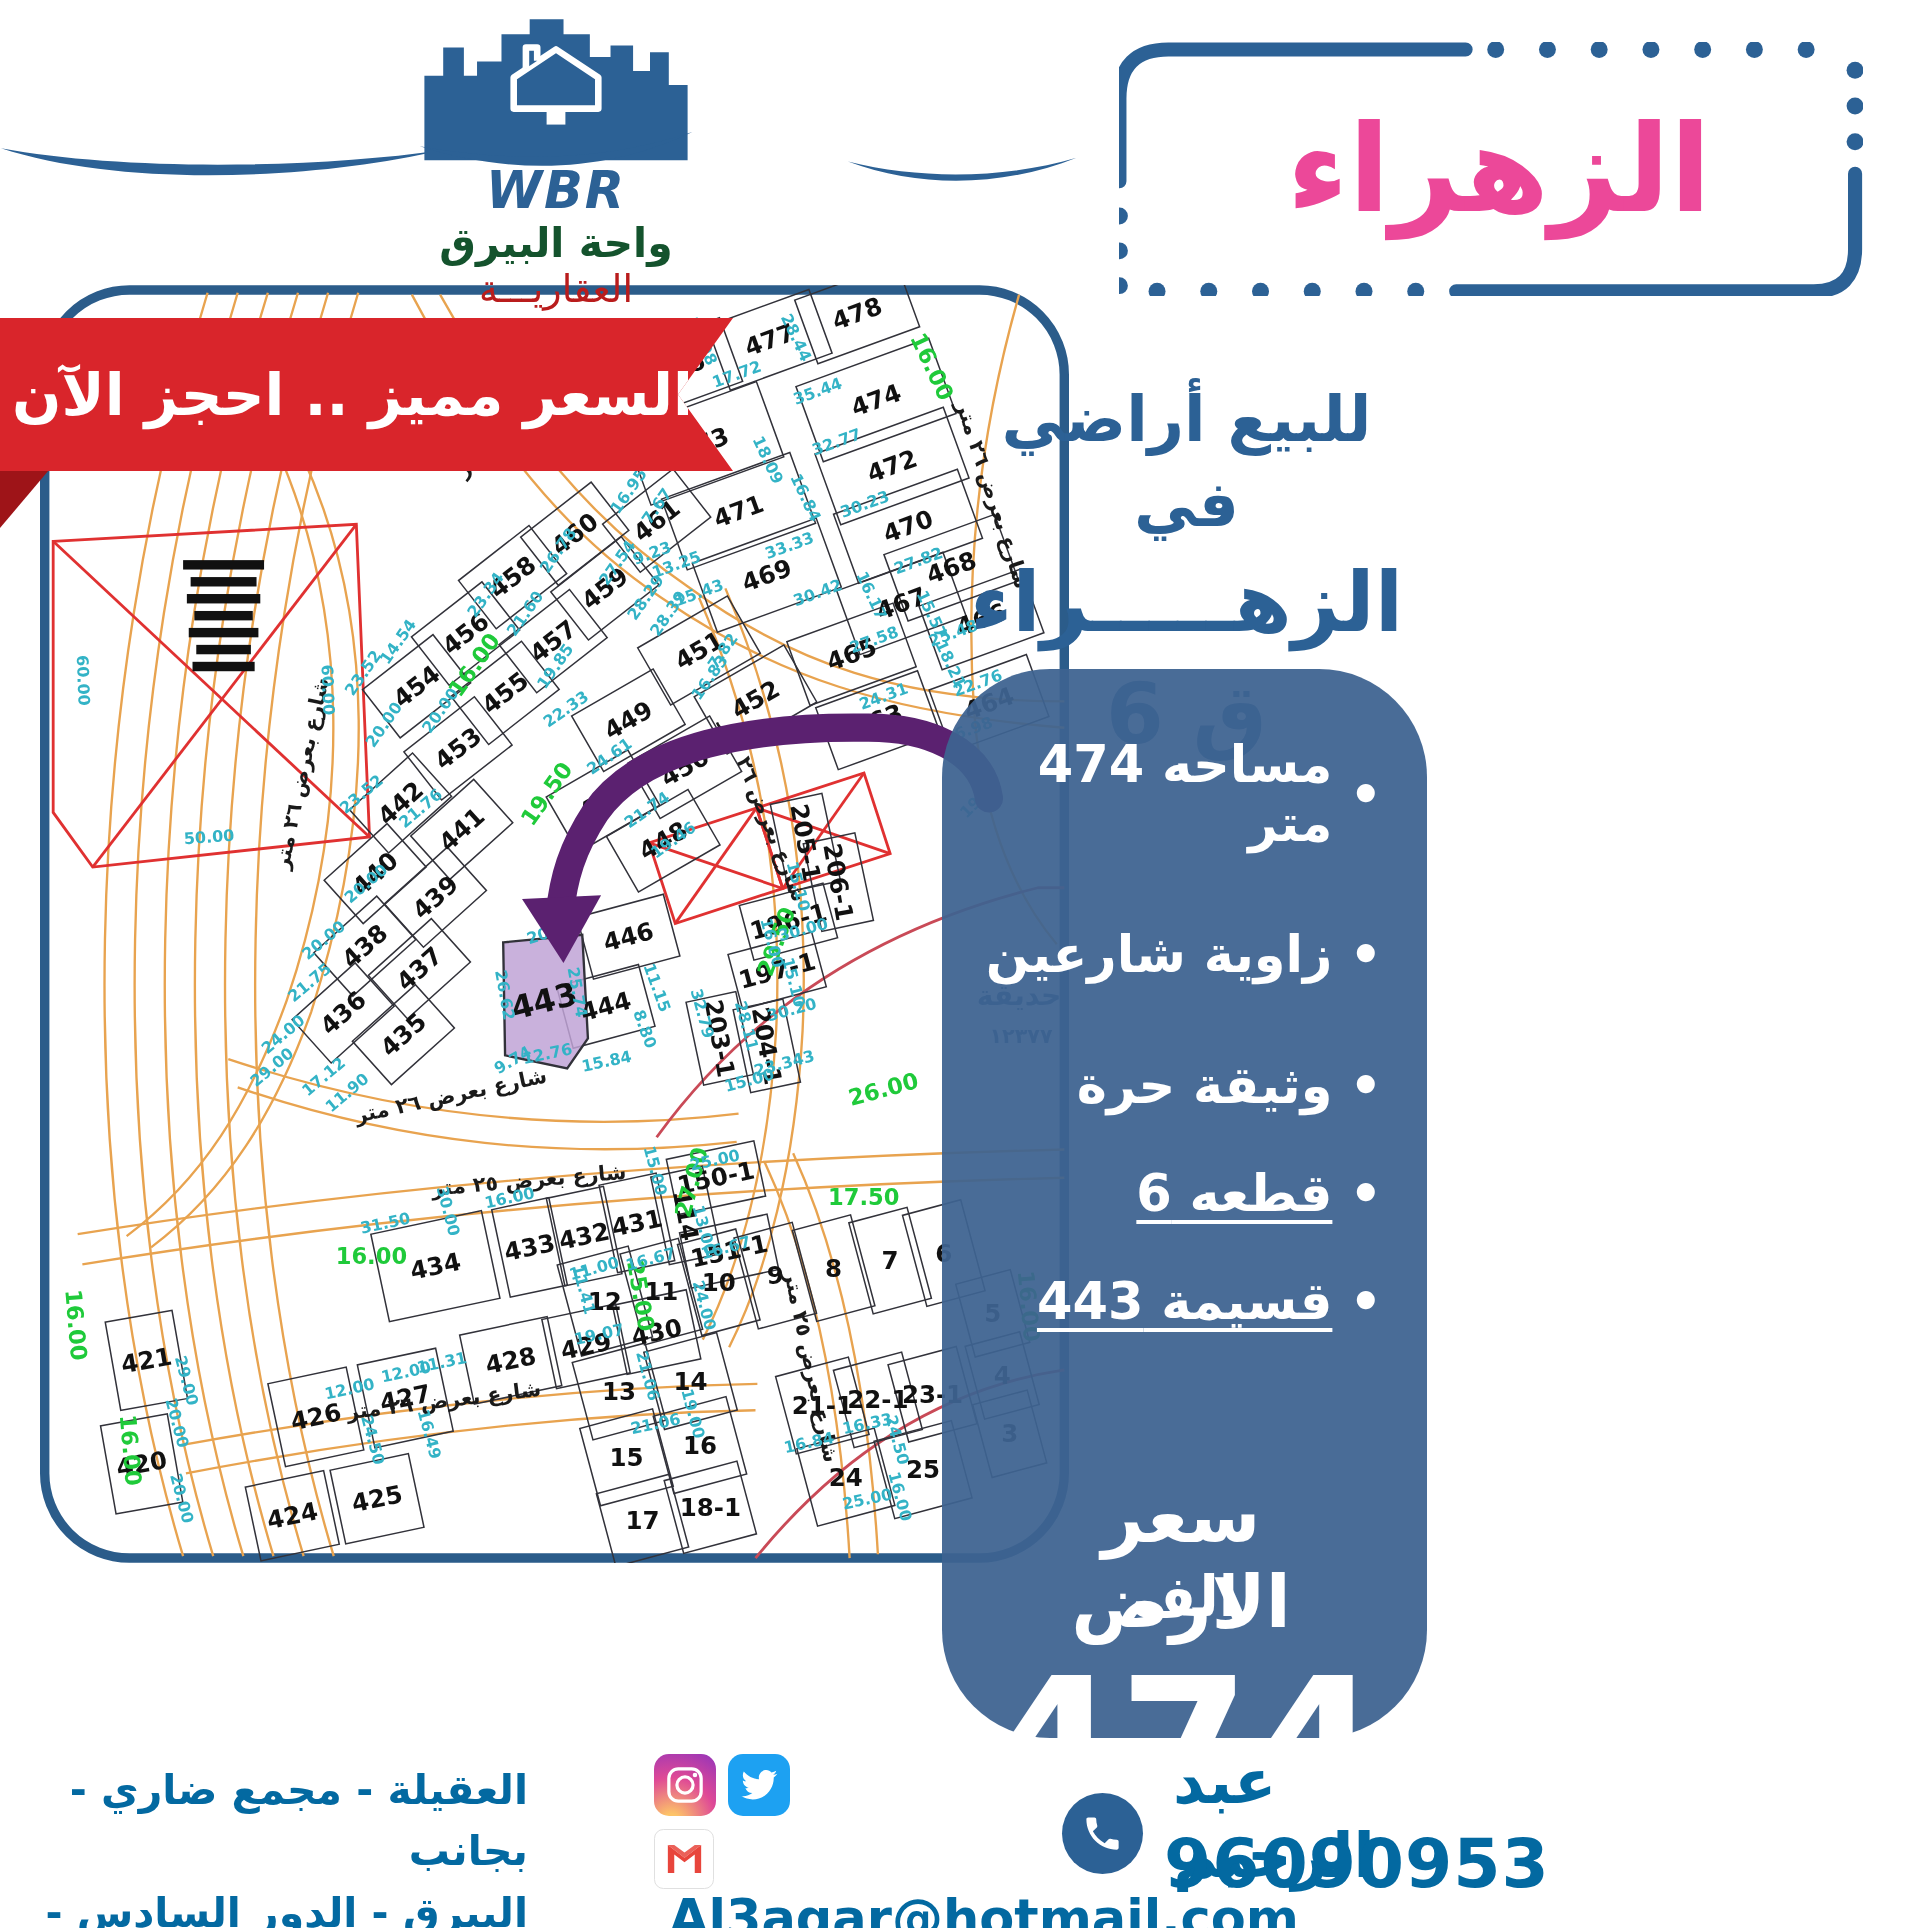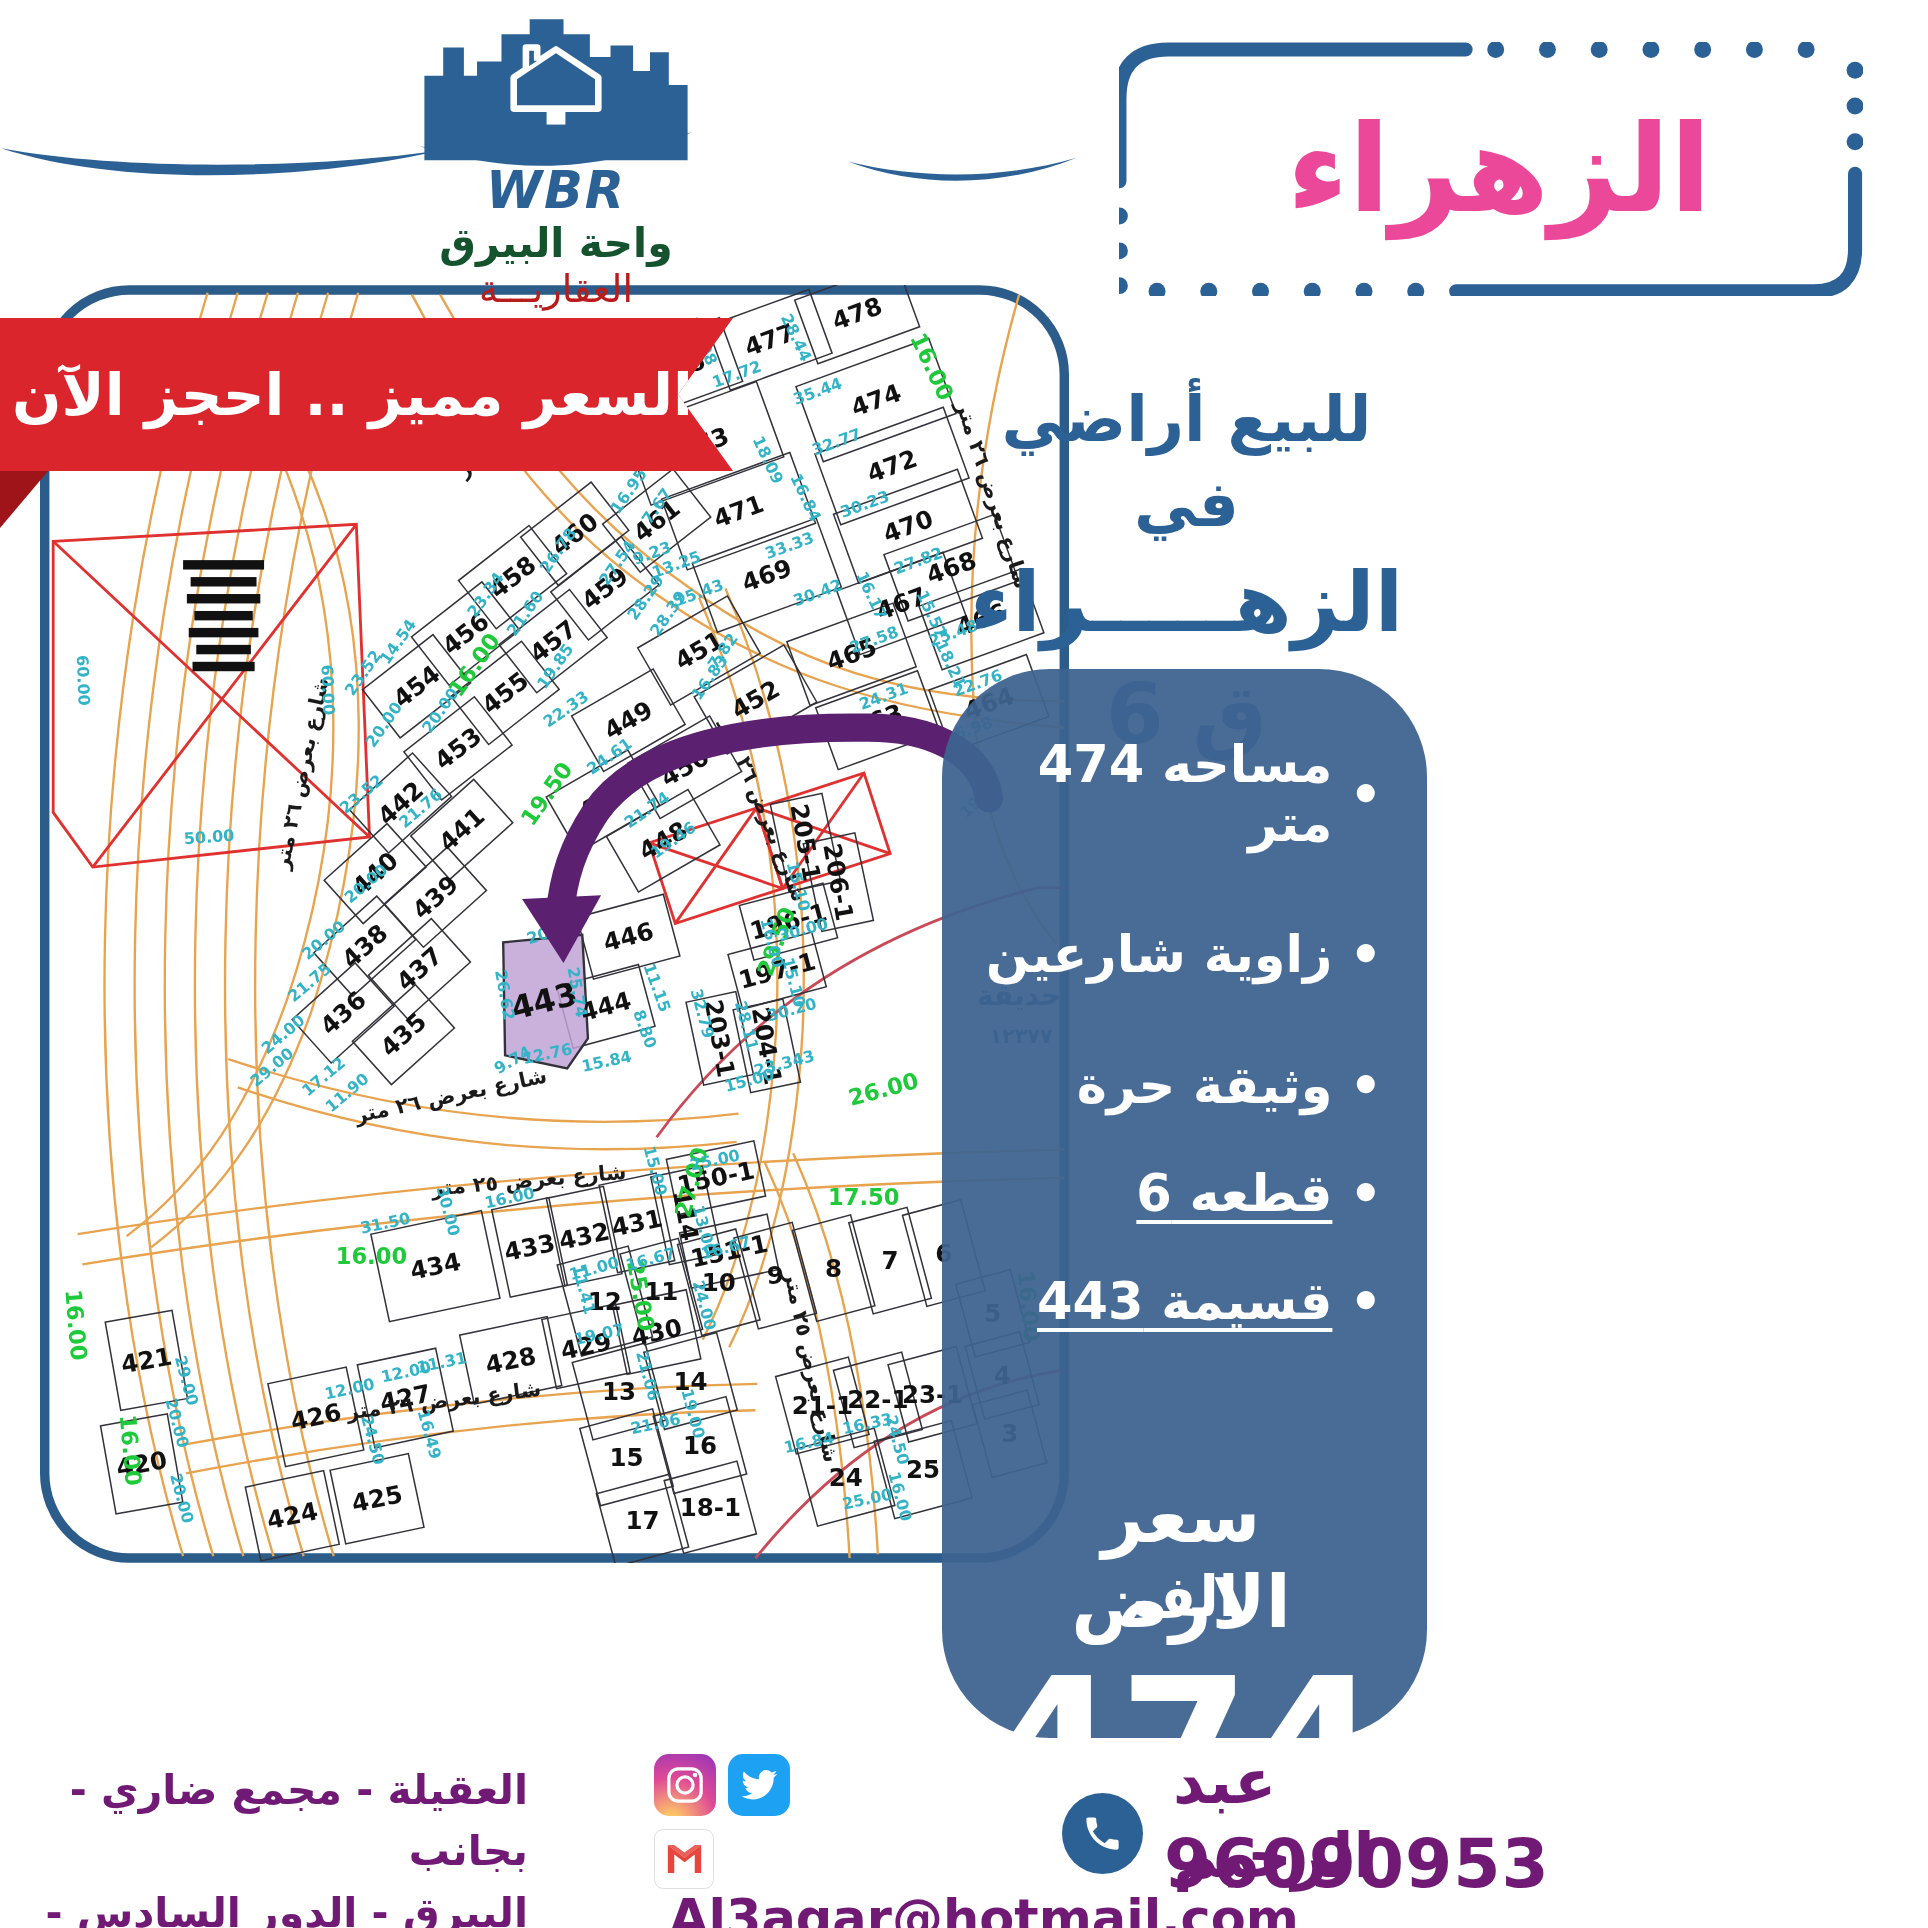--- a/index.html
+++ b/index.html
@@ -33,21 +33,21 @@
      color:#ffffff;direction:rtl;}
   #bullets{position:absolute;top:66px;right:45px;left:38px;}
   .bullet{display:flex;align-items:center;justify-content:flex-start;gap:17px;font-size:51px;font-weight:bold;direction:rtl;}
   .bullet .dot{font-size:51px;line-height:1;}
   .bullet.u .txt{text-decoration:underline;text-underline-offset:9.4px;text-decoration-thickness:3.8px;}
   #price-label{position:absolute;top:805px;right:45px;left:38px;text-align:center;font-size:73px;font-weight:bold;}
   #price-row{position:absolute;top:895px;right:0;left:0;text-align:center;direction:ltr;}
   #price-unit{font-size:56px;font-weight:bold;vertical-align:17px;}
   #price-value{font-size:188px;font-weight:bold;letter-spacing:3.8px;}
   
-  #footer{left:0;top:1737px;width:1928px;height:191px;z-index:8;color:#701a75;}
+  #footer{left:0;top:1737px;width:1928px;height:191px;z-index:8;color:#0369a1;}
   #address{position:absolute;left:38px;top:22.6px;width:490px;text-align:right;font-size:41px;font-weight:bold;direction:rtl;line-height:1.5;}
   #social{position:absolute;left:654px;top:17px;width:433px;}
   .icon-sq{width:62px;height:62px;border-radius:15px;display:inline-flex;align-items:center;justify-content:center;vertical-align:middle;}
   #ig-icon{background:radial-gradient(circle at 28% 110%,#fdc468 10%,#df4996 55%,#9b36b7 95%);}
   #tw-icon{background:#1da1f2;margin-left:7.5px;}
   #gm-icon{background:#ffffff;border:1.9px solid #e0e0e0;border-radius:9.4px;width:58px;height:58px;}
   .handle{font-size:55px;font-weight:bold;vertical-align:middle;margin-left:15px;}
   .mailrow{margin-top:13px;}
   .email{font-size:51px;font-weight:bold;vertical-align:middle;margin-left:15px;}
   #phone-wrap{position:absolute;left:1062px;top:56px;}

